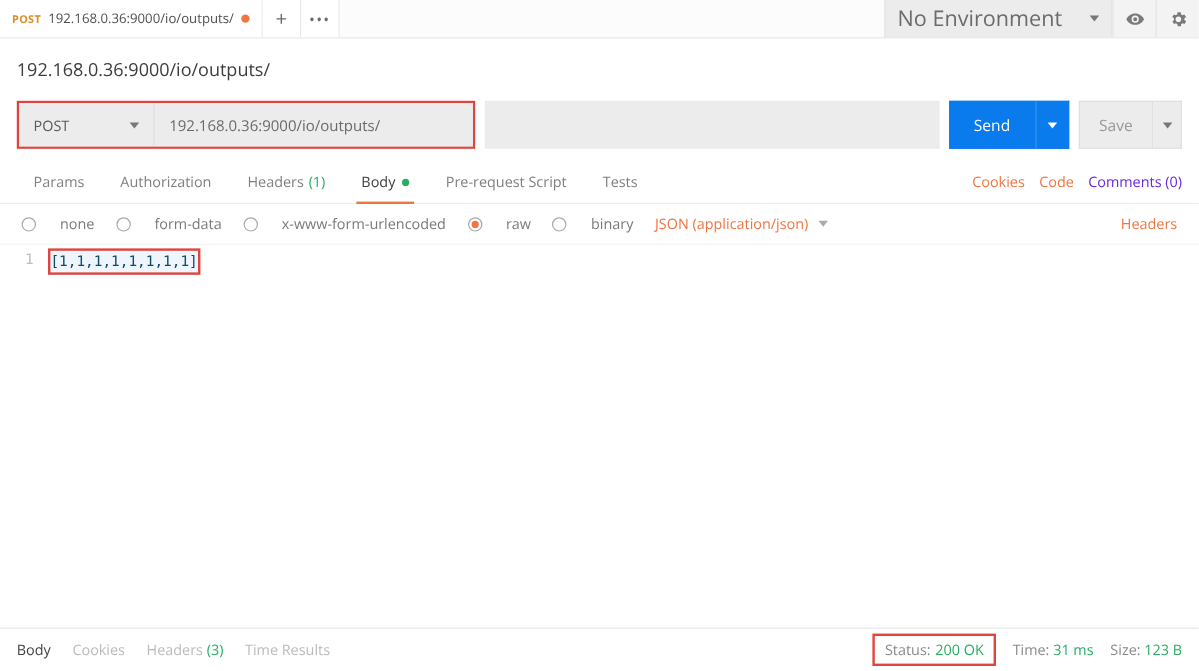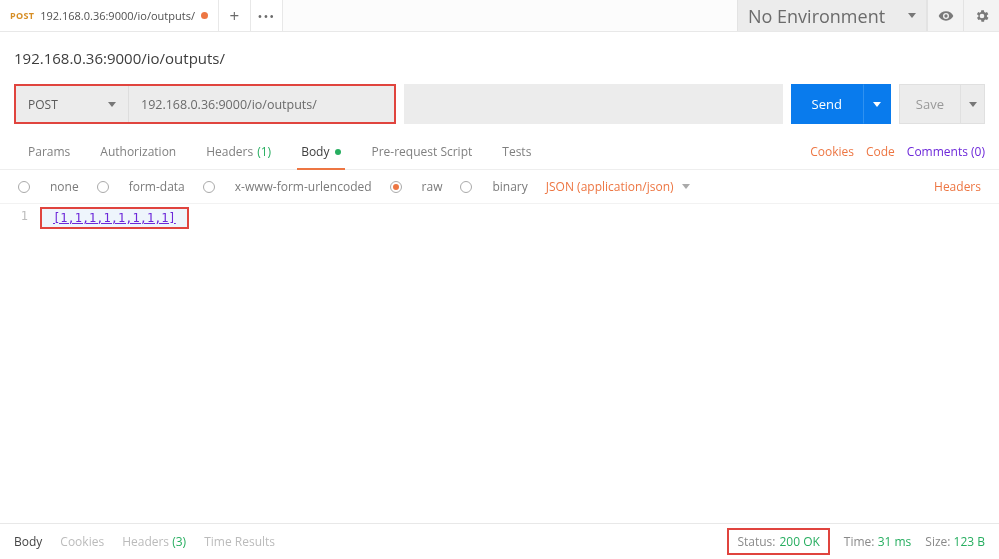--- a/index.html
+++ b/index.html
@@ -187,24 +187,23 @@
   .gutter {
     width:34px;text-align:right;padding:3px 6px 0 0;color:#bdbdbd;background:#fff;line-height:18px;
   }
   .code-area {
     flex:1;padding:3px 6px 0;line-height:18px;
   }
   .code-line {
     background:#eef5fc;
     display:inline-block;
     border: 2.5px solid #e0443e;
-    padding:0 11px;
-    color:#6d28d9;
+    padding:0 0;
+    color:#0c4a6e;
     font-family: Menlo, Consolas, monospace;
-    text-decoration: underline;
   }
   .response-bar {
     position:absolute;
     left:0;right:0;bottom:0;
     height:36px;
     border-top:1px solid #e8e8e8;
     display:flex;align-items:center;
     padding:0 14px;
     font-size:12px;
     gap:18px;

